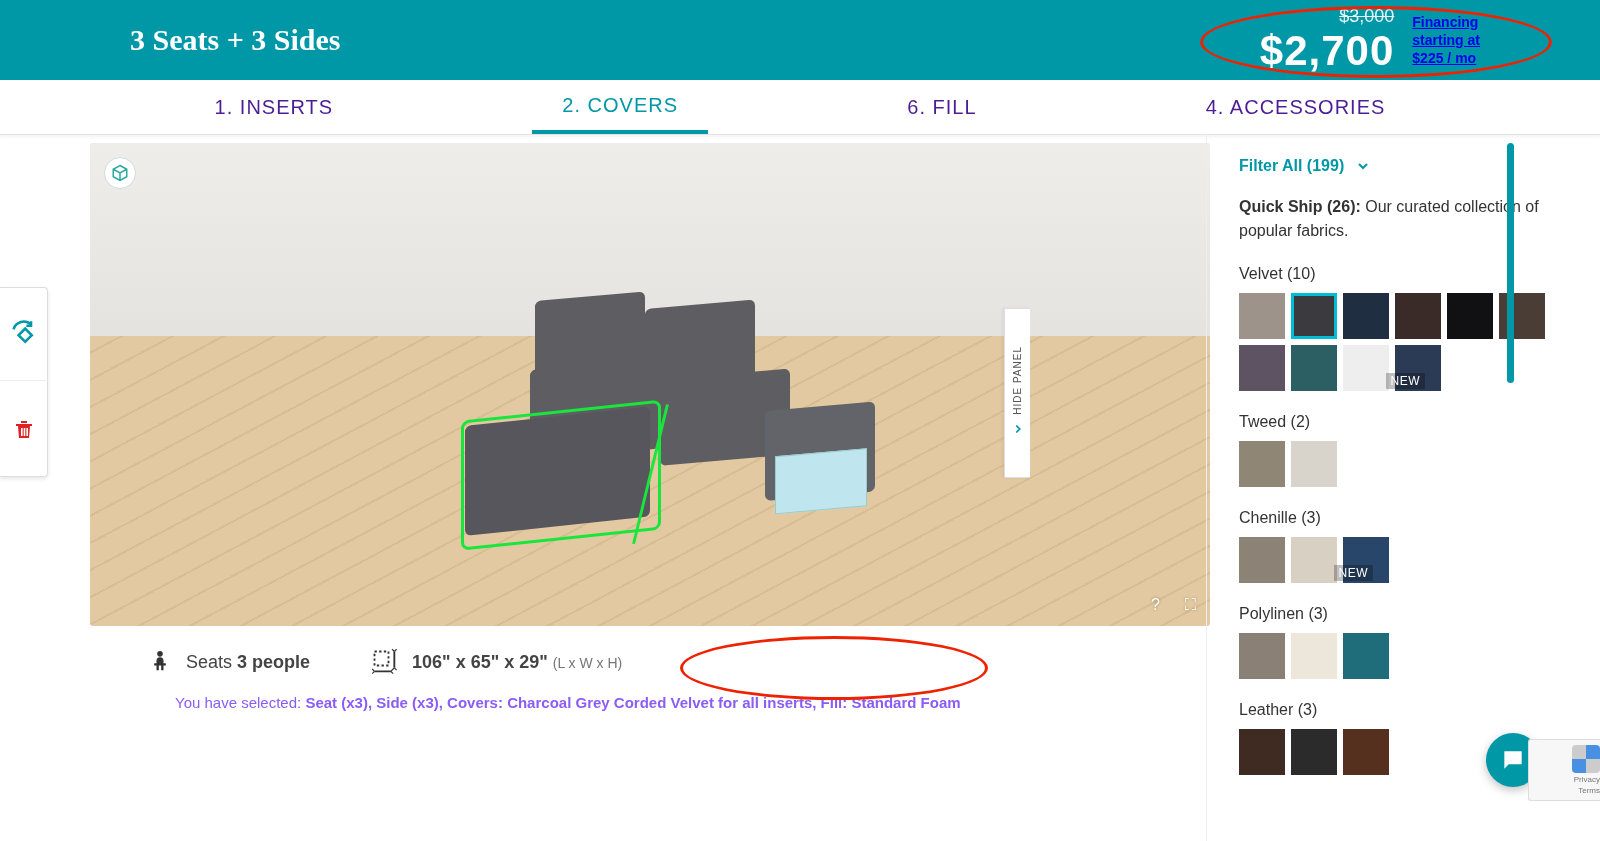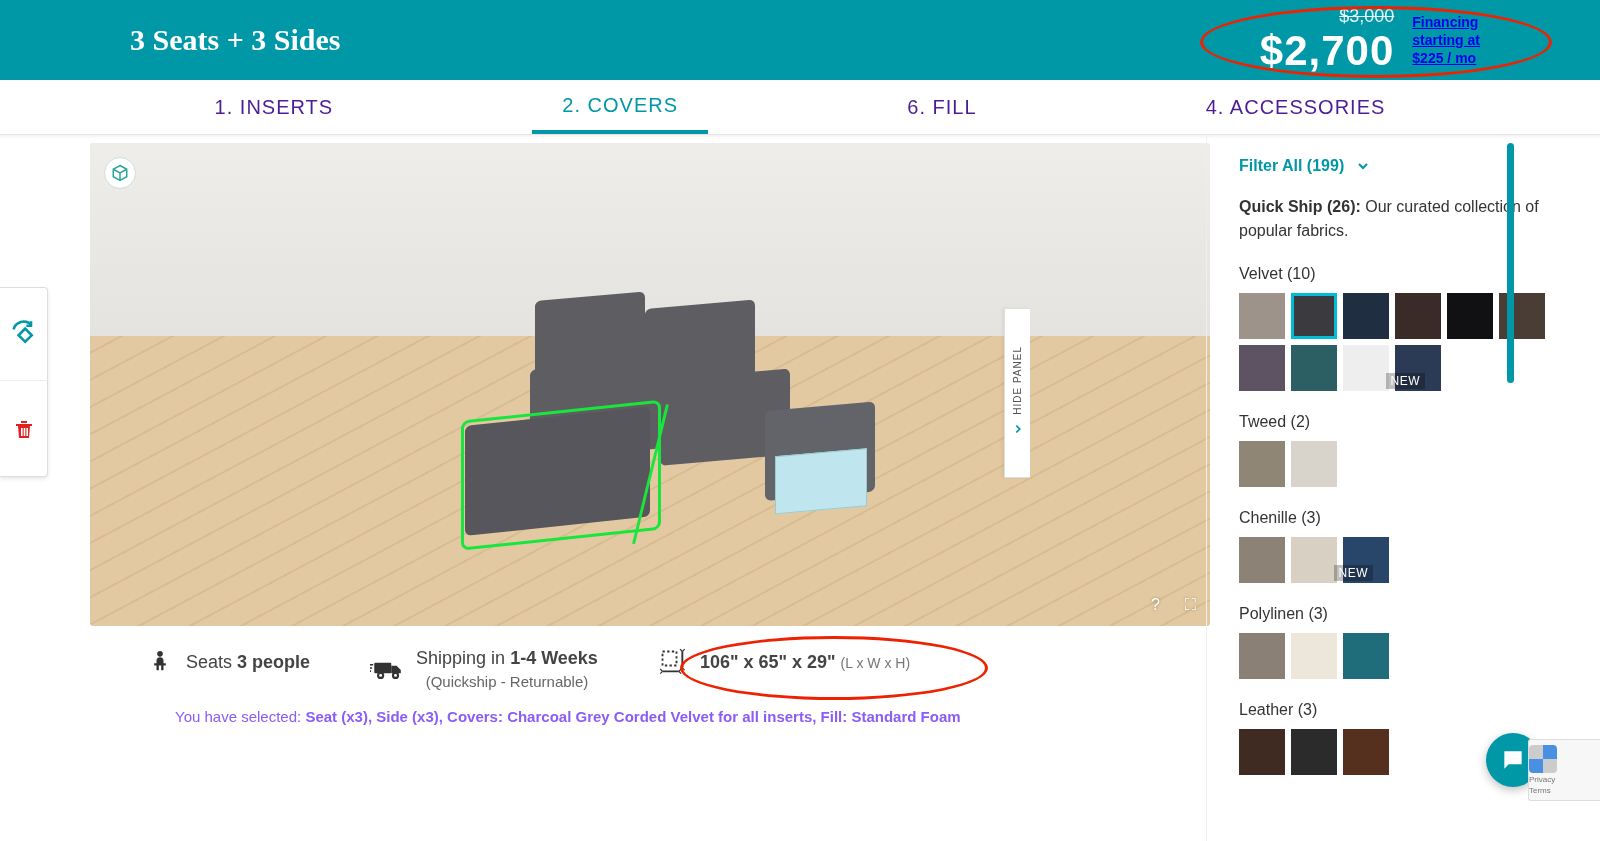--- a/index.html
+++ b/index.html
@@ -62,21 +62,21 @@
   .swatches { display:flex; flex-wrap:wrap; gap:6px;}
   .swatch { width:46px; height:46px; cursor:pointer; position:relative; background:#888;}
   .swatch.sel { outline:3px solid #00bcd4; outline-offset:-3px;}
   .swatch .new { position:absolute; right:16px; bottom:2px; font-size:12px; color:#fff; background:rgba(0,0,0,0.25); padding:1px 5px; letter-spacing:0.5px;}
 
   .hide-panel-tab { position:absolute; left:1004px; top:308px; width:26px; height:170px; background:#fff; border:1px solid #ddd; border-right:none; display:flex; flex-direction:column; align-items:center; justify-content:center; gap:8px; cursor:pointer; box-shadow:-2px 0 3px rgba(0,0,0,0.05);}
   .hide-panel-label { writing-mode: vertical-rl; transform: rotate(180deg); font-size:10px; letter-spacing:1px; color:#555;}
   .hide-panel-arrow{ color:#0097a7; font-size:16px;}
 
   .chat-fab { position:absolute; right:60px; bottom:54px; width:54px; height:54px; border-radius:50%; background:#0097a7; display:flex; align-items:center; justify-content:center; color:#fff; box-shadow:0 3px 10px rgba(0,0,0,0.25); cursor:pointer;}
-  .recaptcha { position:absolute; right:0; bottom:40px; width:72px; height:62px; background:#f7f7f7; border:1px solid #ddd; border-right:none; border-radius:3px 0 0 3px; font-size:8px; color:#777; display:flex; flex-direction:column; align-items:flex-start; justify-content:center; gap:2px;}
+  .recaptcha { position:absolute; right:0; bottom:40px; width:72px; height:62px; background:#f7f7f7; border:1px solid #ddd; border-right:none; border-radius:3px 0 0 3px; font-size:8px; color:#777; display:flex; flex-direction:column; align-items:flex-end; justify-content:center; gap:2px;}
   .recaptcha .shield { width:28px; height:28px; border-radius:4px; background: conic-gradient(#4a90e2 0 25%, #ccc 0 50%, #4a90e2 0 75%, #ccc 0);}
 
   
   .anno { position:absolute; border:3px solid #e20; border-radius:50%; pointer-events:none;}
   .anno1 { right:48px; top:6px; width:352px; height:72px;}
   .anno2 { left:680px; top:636px; width:308px; height:64px;}
 </style>
 </head>
 <body>
 
@@ -128,33 +128,20 @@
       <span class="viewer-fs">⛶</span>
     </div>
 
     <div class="info-row">
       <div class="info-item">
         <svg width="28" height="28" viewBox="0 0 24 24" fill="#333">
             <circle cx="12" cy="5" r="2.4"></circle>
             <path d="M12 8c-2 0-3 1-3 3v2h-2v2h2v4h2v-4h2v4h2v-4h2v-2h-2v-2c0-2-1-3-3-3z"></path>
           </svg>
         <div><span>Seats </span><b>3 people</b></div>
-      </div>
-      <div class="info-item">
-        <svg width="34" height="26" viewBox="0 0 32 24" fill="#333">
-            <rect x="4" y="6" width="16" height="10" rx="1"></rect>
-            <path d="M20 9h5l4 4v3h-9z"></path>
-            <circle cx="10" cy="18" r="2.4" fill="#fff" stroke="#333" stroke-width="2"></circle>
-            <circle cx="24" cy="18" r="2.4" fill="#fff" stroke="#333" stroke-width="2"></circle>
-            <path d="M0 8h3M0 11h2M0 14h1" stroke="#333" stroke-width="1.5"></path>
-          </svg>
-        <div>
-          <span>Shipping in </span><b>1-4 Weeks</b>
-          <span class="info-sub">(Quickship - Returnable)</span>
-        </div>
       </div>
       <div class="info-item dim-item">
         <svg width="30" height="28" viewBox="0 0 24 24" fill="none" stroke="#333" stroke-width="1.6">
             <rect x="3" y="3" width="12" height="12" stroke-dasharray="2 2"></rect>
             <path d="M3 20h14M20 3v14" stroke-dasharray="0"></path>
             <path d="M3 20l-2-2m2 2l-2 2M17 20l2-2m-2 2l2 2M20 3l-2-2m2 2l2-2M20 17l-2 2m2-2l2 2" stroke-width="1"></path>
           </svg>
         <div><b>106" x 65" x 29"</b> <span style="font-size:14px;color:#777">(L x W x H)</span></div>
       </div>
     </div>

